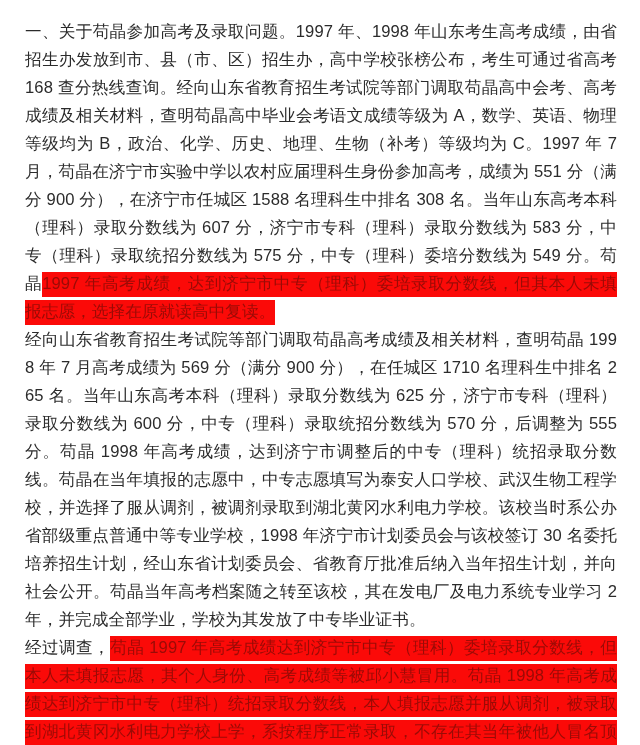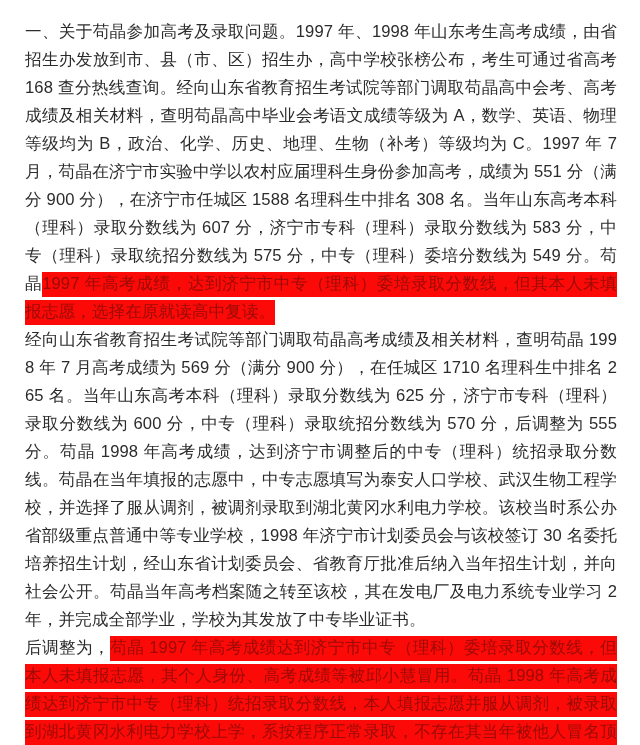--- a/index.html
+++ b/index.html
@@ -54,16 +54,16 @@
 
   <p class="para" style="color: rgb(43, 43, 43);">
     <span class="run-plain">一、关于苟晶参加高考及录取问题。1997 年、1998 年山东考生高考成绩，由省招生办发放到市、县（市、区）招生办，高中学校张榜公布，考生可通过省高考 168 查分热线查询。经向山东省教育招生考试院等部门调取苟晶高中会考、高考成绩及相关材料，查明苟晶高中毕业会考语文成绩等级为 A，数学、英语、物理等级均为 B，政治、化学、历史、地理、生物（补考）等级均为 C。1997 年 7 月，苟晶在济宁市实验中学以农村应届理科生身份参加高考，成绩为 551 分（满分 900 分），在济宁市任城区 1588 名理科生中排名 308 名。当年山东高考本科（理科）录取分数线为 607 分，济宁市专科（理科）录取分数线为 583 分，中专（理科）录取统招分数线为 575 分，中专（理科）委培分数线为 549 分。苟晶</span><span class="hl" style="background-color: rgb(251, 10, 8); color: rgb(154, 11, 6);">1997 年高考成绩，达到济宁市中专（理科）委培录取分数线，但其本人未填报志愿，选择在原就读高中复读。</span>
   </p>
 
   <p class="para" style="color: rgb(43, 43, 43);">
     <span class="run-plain">经向山东省教育招生考试院等部门调取苟晶高考成绩及相关材料，查明苟晶 1998 年 7 月高考成绩为 569 分（满分 900 分），在任城区 1710 名理科生中排名 265 名。当年山东高考本科（理科）录取分数线为 625 分，济宁市专科（理科）录取分数线为 600 分，中专（理科）录取统招分数线为 570 分，后调整为 555 分。苟晶 1998 年高考成绩，达到济宁市调整后的中专（理科）统招录取分数线。苟晶在当年填报的志愿中，中专志愿填写为泰安人口学校、武汉生物工程学校，并选择了服从调剂，被调剂录取到湖北黄冈水利电力学校。该校当时系公办省部级重点普通中等专业学校，1998 年济宁市计划委员会与该校签订 30 名委托培养招生计划，经山东省计划委员会、省教育厅批准后纳入当年招生计划，并向社会公开。苟晶当年高考档案随之转至该校，其在发电厂及电力系统专业学习 2 年，并完成全部学业，学校为其发放了中专毕业证书。</span>
   </p>
 
   <p class="para" style="color: rgb(43, 43, 43);">
-    <span class="run-plain">后调整为，</span><span class="hl" style="background-color: rgb(251, 10, 8); color: rgb(154, 11, 6);">苟晶 1997 年高考成绩达到济宁市中专（理科）委培录取分数线，但本人未填报志愿，其个人身份、高考成绩等被邱小慧冒用。苟晶 1998 年高考成绩达到济宁市中专（理科）统招录取分数线，本人填报志愿并服从调剂，被录取到湖北黄冈水利电力学校上学，系按程序正常录取，不存在其当年被他人冒名顶替上学问题。</span>
+    <span class="run-plain">经过调查，</span><span class="hl" style="background-color: rgb(251, 10, 8); color: rgb(154, 11, 6);">苟晶 1997 年高考成绩达到济宁市中专（理科）委培录取分数线，但本人未填报志愿，其个人身份、高考成绩等被邱小慧冒用。苟晶 1998 年高考成绩达到济宁市中专（理科）统招录取分数线，本人填报志愿并服从调剂，被录取到湖北黄冈水利电力学校上学，系按程序正常录取，不存在其当年被他人冒名顶替上学问题。</span>
   </p>
 
 </div>
 
 </body></html>

